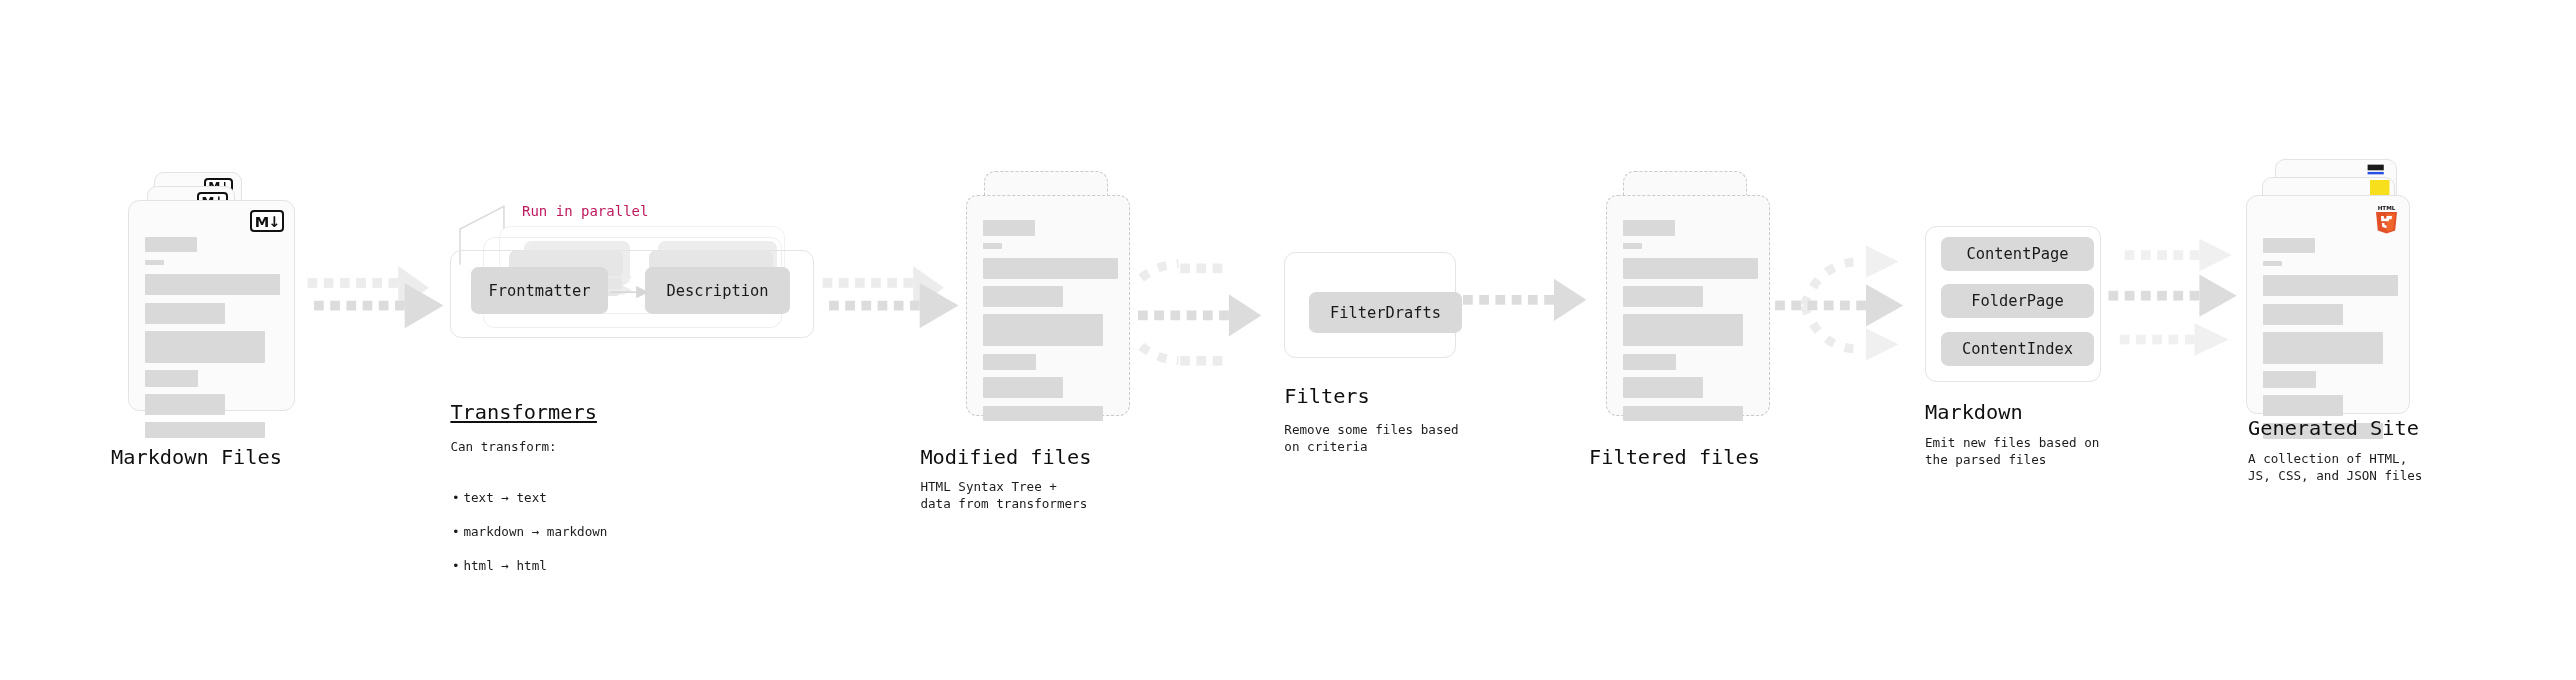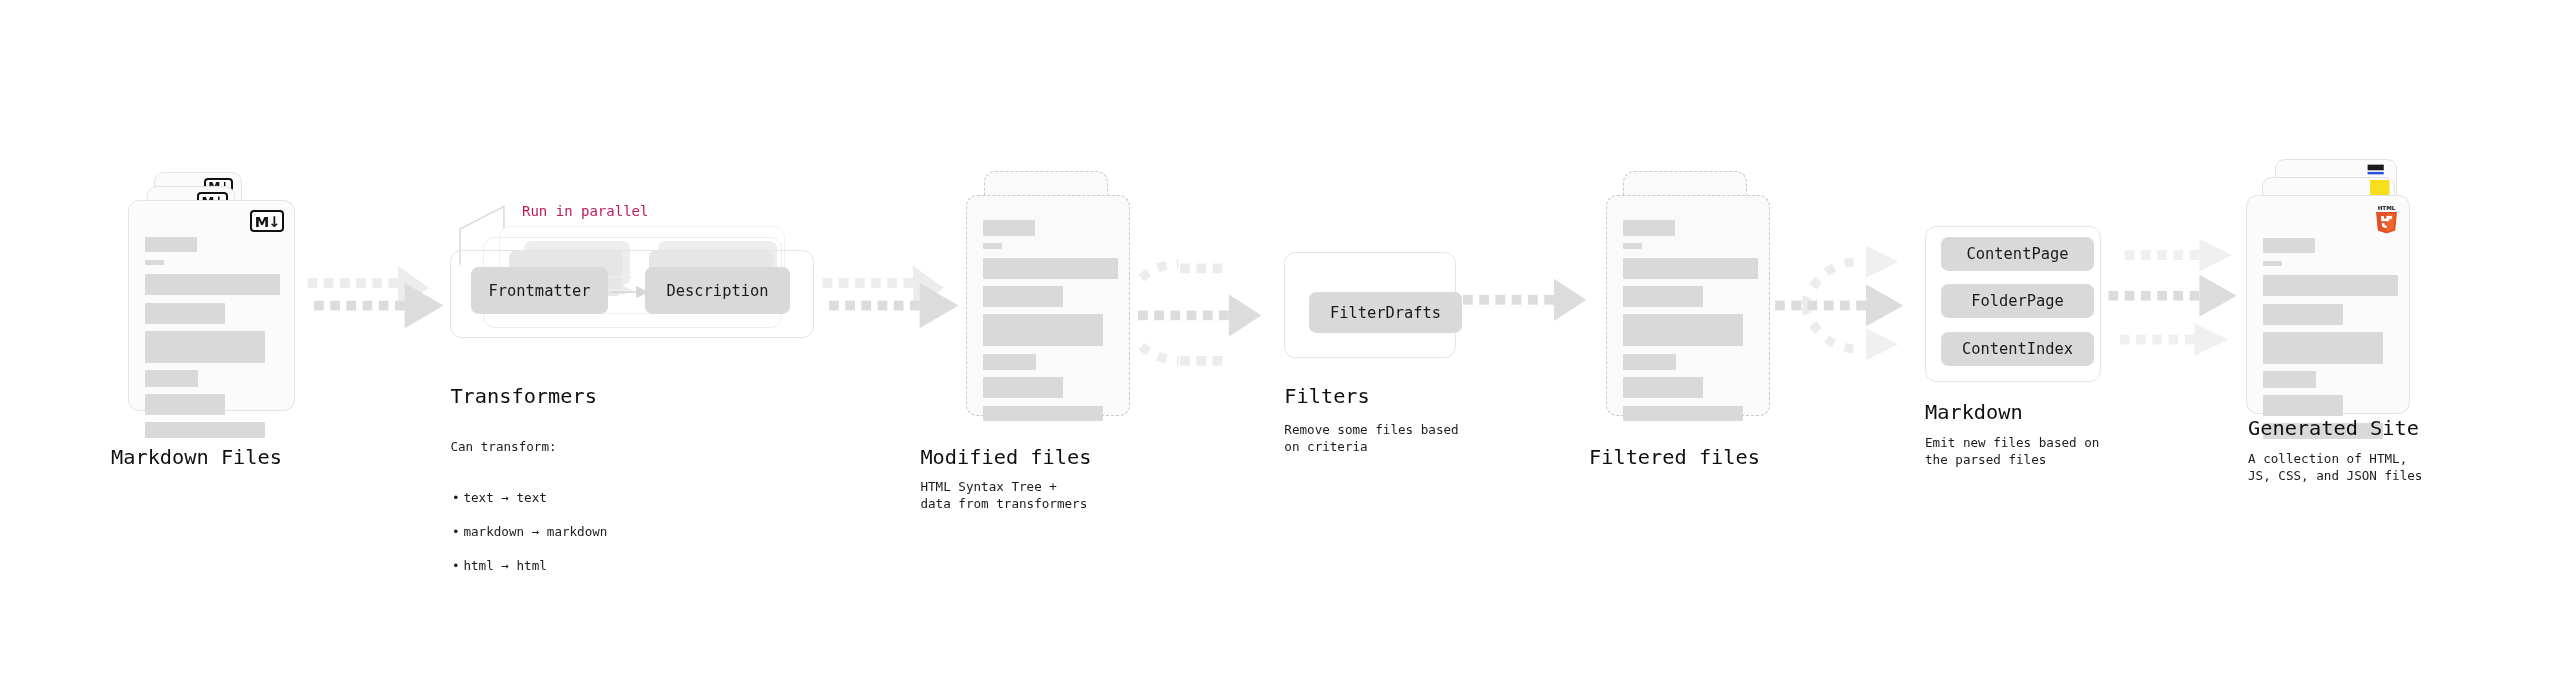--- a/index.html
+++ b/index.html
@@ -219,21 +219,21 @@
     <div class="chip" style="left:206px;top:267px;width:145px;height:47px;">
       <span>Description</span>
     </div>
     <svg class="arrow-svg" style="left:172px;top:284px;width:39px;height:16.3px;" viewBox="0 0 48 20">
       <g stroke="#d6d6d6" stroke-width="2" fill="#d6d6d6">
         <line x1="0" y1="10" x2="32" y2="10"></line>
           <polygon points="32,4 44,10 32,16"></polygon>
       </g>
     </svg>
 
-    <div class="stage-title" style="left:11.4px;top:384px;">Transformers</div>
+    <div class="stage-title" style="left:11.4px;top:400px;text-decoration:underline;">Transformers</div>
     <div class="stage-desc" style="left:11.4px;top:421px;width:244px;">
       <div>Can transform:</div>
       <ul>
         <li>text → text</li>
         <li>markdown → markdown</li>
         <li>html → html</li>
       </ul>
     </div>
   </div>
 

